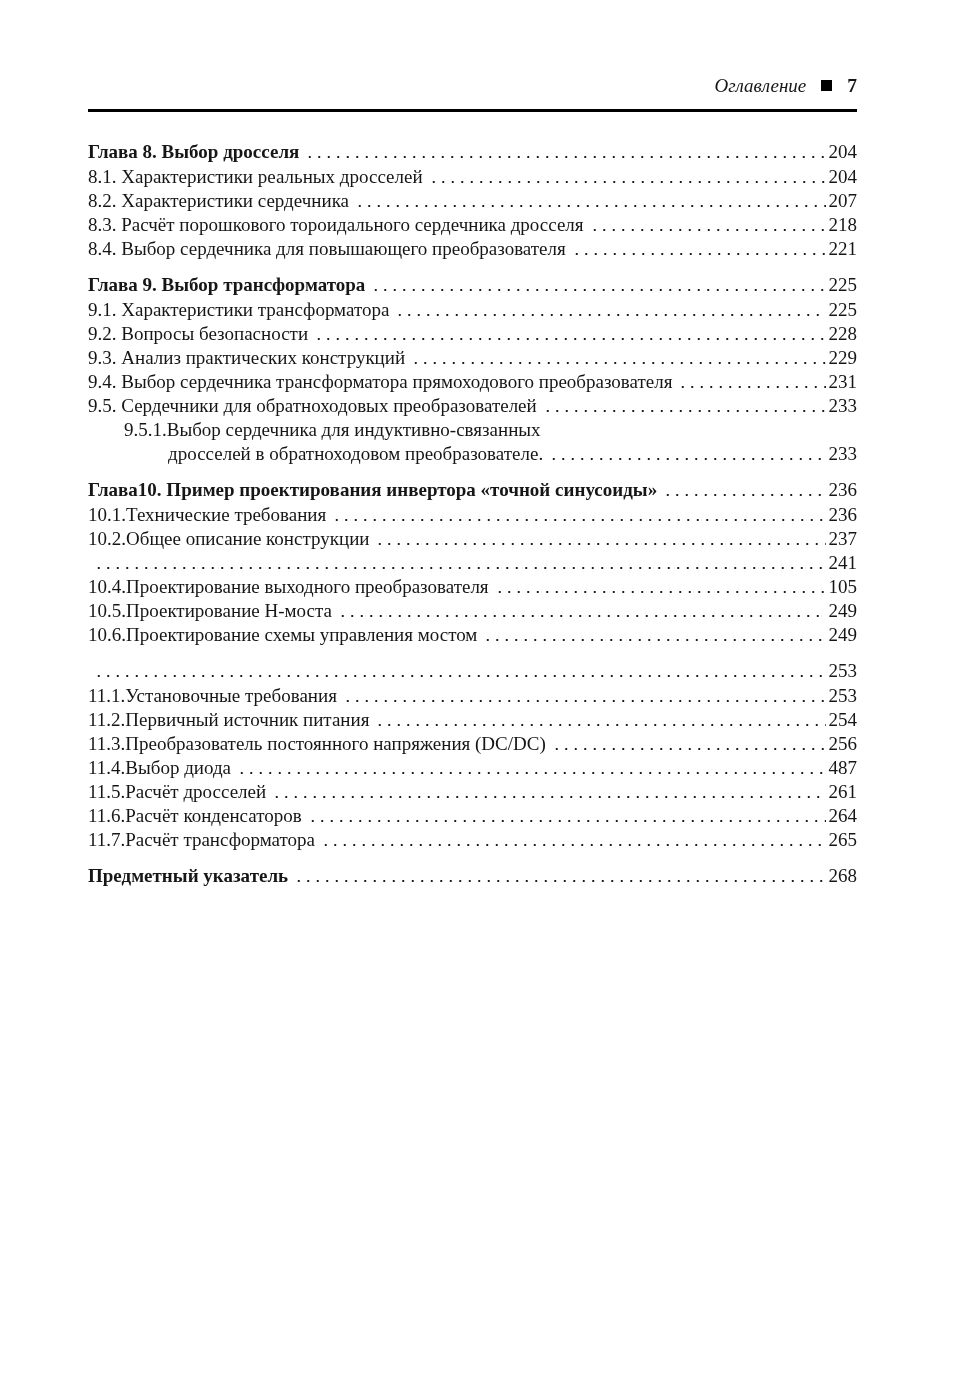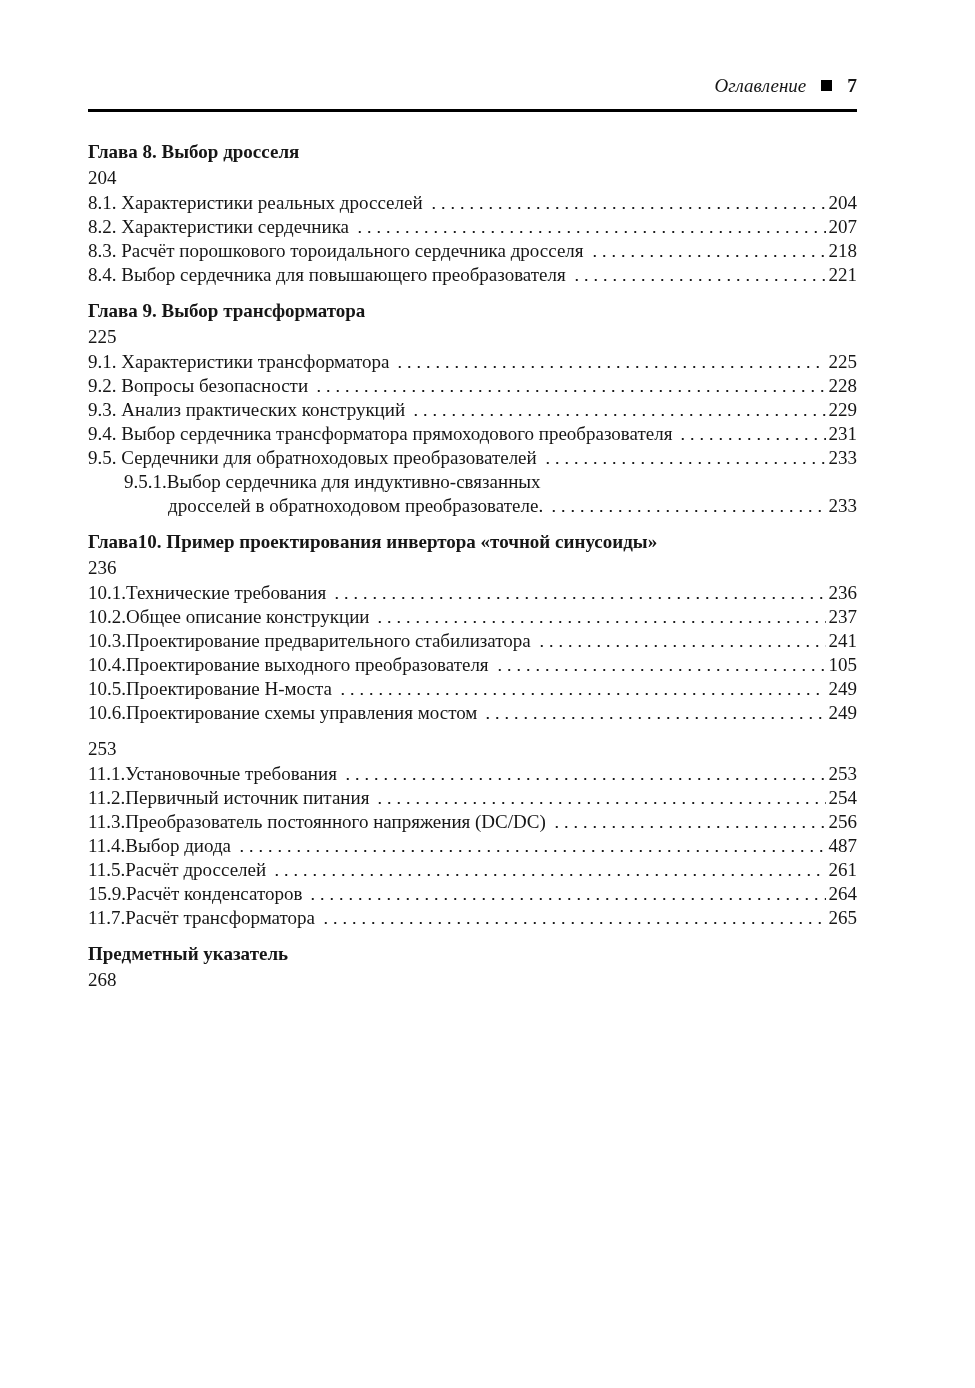--- a/index.html
+++ b/index.html
@@ -33,21 +33,21 @@
   }
   .header-page { font-weight: bold; font-size: 19.5px; }
   .rule { height: 3px; background: #000; margin-top: 12px; }
   .toc { margin-top: 27px; }
   .row {
     display: flex;
     align-items: baseline;
     font-size: 19px;
     line-height: 24px;
   }
-  .row.chapter { line-height: 26px; margin-top: 11px; flex-direction: column; }
+  .row.chapter { line-height: 26px; margin-top: 11px; }
   .row.chapter.first-chapter { margin-top: 0; }
   .row.chapter .label { font-weight: bold; }
   .label { white-space: nowrap; flex: 0 0 auto; }
   .indent-1 { padding-left: 36px; }
   .indent-2 { padding-left: 80px; }
   .dots {
     flex: 1 1 auto;
     align-self: stretch;
     min-width: 14px;
     margin: 0 3px 0 6px;
@@ -142,21 +142,20 @@
         <span class="label">10.1.Технические требования</span>
         <span class="dots"></span>
         <span class="pagenum">236</span>
       </div>
       <div class="row entry">
         <span class="label">10.2.Общее описание конструкции</span>
         <span class="dots"></span>
         <span class="pagenum">237</span>
       </div>
       <div class="row entry">
-        <span class="label">10.3.Проектирование предварительного стабилизатора</span>
         <span class="dots"></span>
         <span class="pagenum">241</span>
       </div>
       <div class="row entry">
         <span class="label">10.4.Проектирование выходного преобразователя</span>
         <span class="dots"></span>
         <span class="pagenum">105</span>
       </div>
       <div class="row entry">
         <span class="label">10.5.Проектирование Н-моста</span>
@@ -191,21 +190,21 @@
         <span class="label">11.4.Выбор диода</span>
         <span class="dots"></span>
         <span class="pagenum">487</span>
       </div>
       <div class="row entry">
         <span class="label">11.5.Расчёт дросселей</span>
         <span class="dots"></span>
         <span class="pagenum">261</span>
       </div>
       <div class="row entry">
-        <span class="label">15.9.Расчёт конденсаторов</span>
+        <span class="label">11.6.Расчёт конденсаторов</span>
         <span class="dots"></span>
         <span class="pagenum">264</span>
       </div>
       <div class="row entry">
         <span class="label">11.7.Расчёт трансформатора</span>
         <span class="dots"></span>
         <span class="pagenum">265</span>
       </div>
       <div class="row chapter">
         <span class="label">Предметный указатель</span>

